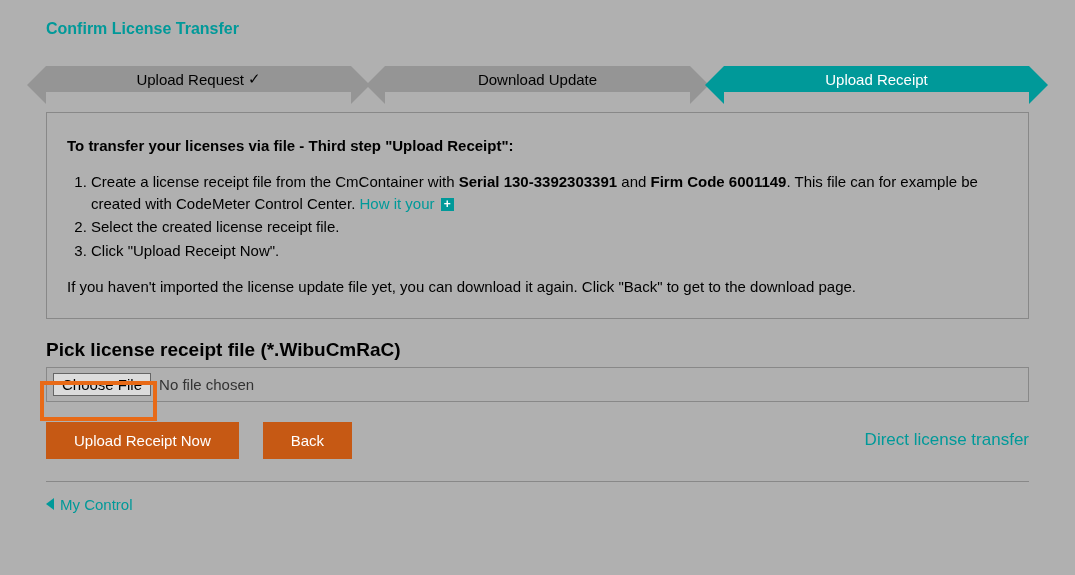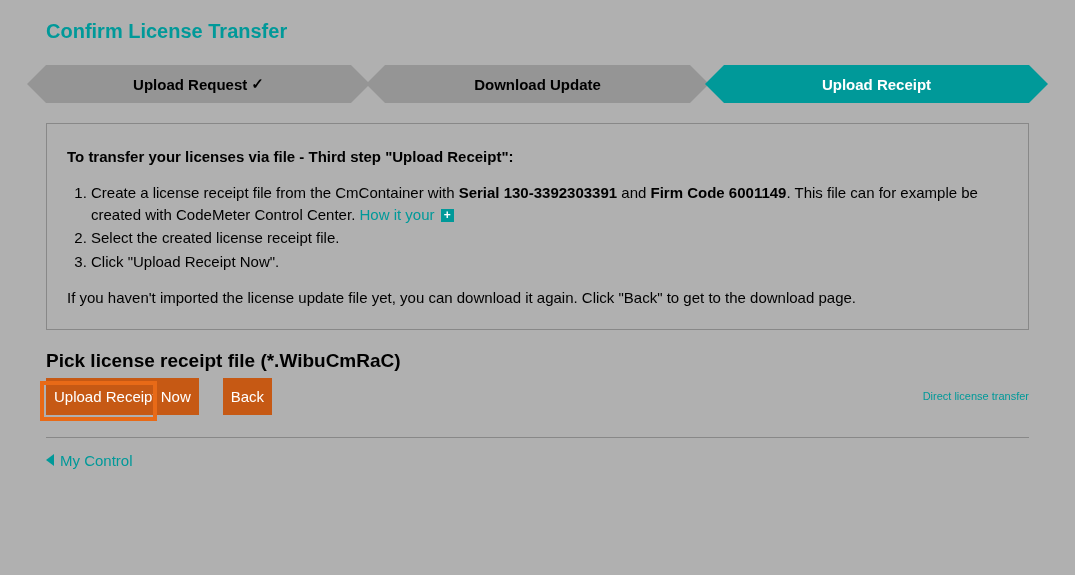--- a/index.html
+++ b/index.html
@@ -9,39 +9,38 @@
     width: 1075px;
     height: 575px;
     overflow: hidden;
     position: relative;
   }
   .container {
     padding: 20px 46px 0 46px;
   }
   .page-title {
     color: #009999;
-    font-size: 20px;
+    font-size: 16px;
     font-weight: bold;
-    margin-bottom: 22px;
+    margin-bottom: 28px;
   }
 
   
   .stepper { display: flex; gap: 0; margin-bottom: 20px; }
   .step {
     position: relative;
-    height: 38px;
+    height: 26px;
     flex: 1;
     display: flex;
     align-items: center;
     justify-content: center;
     font-size: 15px;
     color: #000;
     background: #959595;
     margin-right: 34px;
-    font-weight: bold;
   }
   .step:last-child { margin-right: 0; justify-content: center; }
   .step::before,
   .step::after {
     content: "";
     position: absolute;
     top: 0;
     width: 0; height: 0;
     border-top: 19px solid transparent;
     border-bottom: 19px solid transparent;
@@ -103,27 +102,27 @@
 
   .action-row {
     display: flex;
     align-items: center;
     margin-bottom: 22px;
   }
   .btn {
     background: #c65914;
     color: #fff;
     border: none;
-    padding: 10px 8px;
+    padding: 10px 28px;
     font-size: 15px;
     cursor: pointer;
     margin-right: 24px;
   }
   .spacer { flex: 1; }
-  .side-link { color: #009999; font-size: 11px; text-decoration: none; }
+  .side-link { color: #009999; font-size: 17px; text-decoration: none; }
 
   .divider {
     border: none;
     border-top: 1px solid #888;
     margin-bottom: 14px;
   }
   .bottom-links { display: flex; flex-direction: column; gap: 6px; }
   .blink {
     color: #009999;
     font-size: 15px;
@@ -173,20 +172,24 @@
         <span>Create a license receipt file from the CmContainer with </span><b>Serial 130-3392303391</b><span> and </span><b>Firm Code 6001149</b><span>. This file can for example be created with CodeMeter Control Center. </span><a href="#" class="how-link">How it your</a>
         <span class="how-plus">+</span>
       </li>
       <li>Select the created license receipt file.</li>
       <li>Click "Upload Receipt Now".</li>
     </ol>
     <div class="note">If you haven't imported the license update file yet, you can download it again. Click "Back" to get to the download page.</div>
   </div>
 
   <div class="field-label">Pick license receipt file (*.WibuCmRaC)</div>
+  <div class="file-row">
+    <button class="choose-btn">Choose File</button>
+    <span class="file-status">No file chosen</span>
+  </div>
 
   <div class="action-row">
     <button class="btn">Upload Receipt Now</button>
     <button class="btn">Back</button>
     <div class="spacer"></div>
     <a href="#" class="side-link">Direct license transfer</a>
   </div>
 
   <hr class="divider">
 

